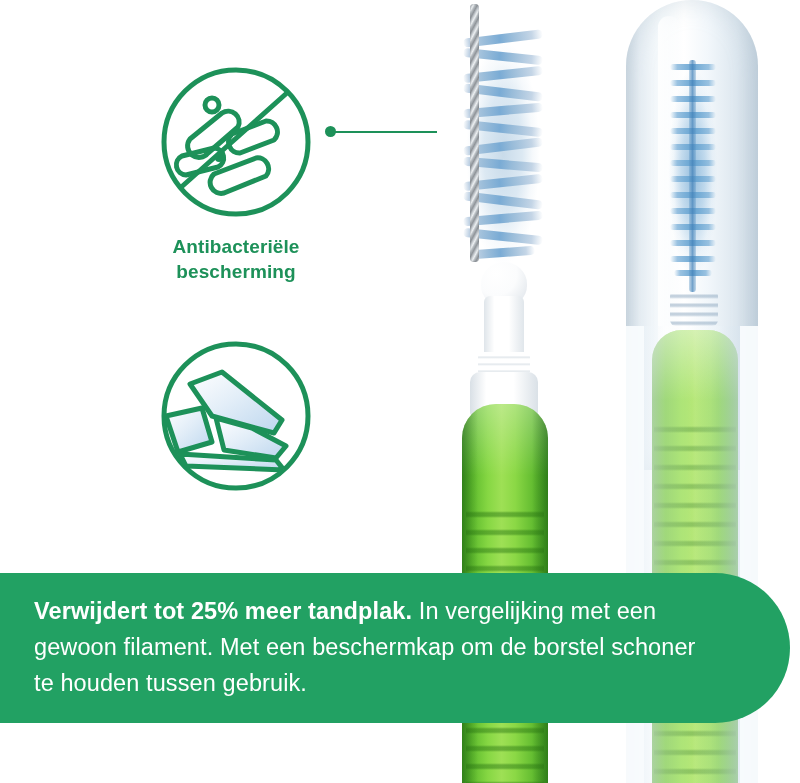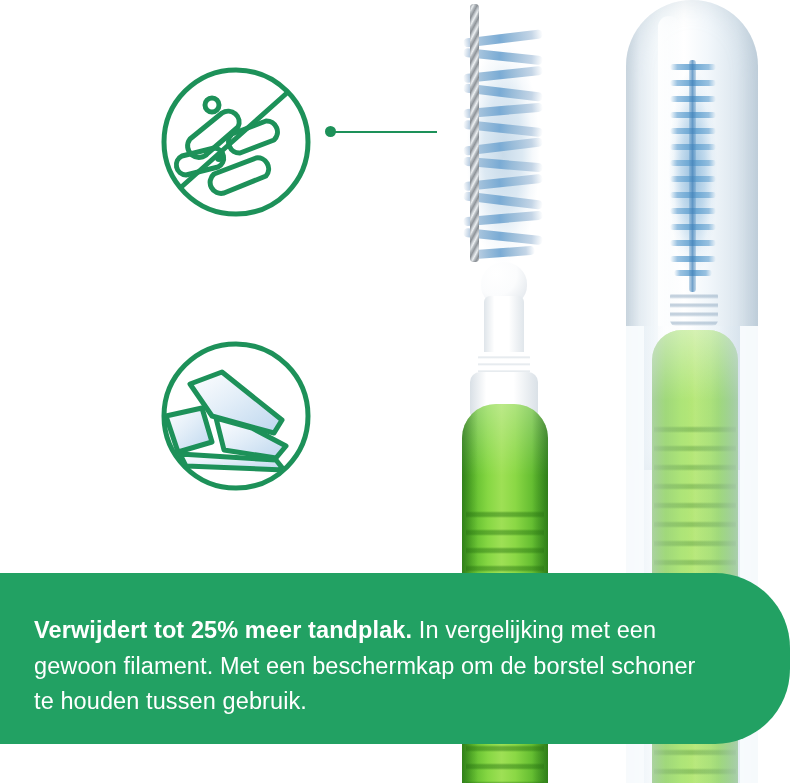--- a/index.html
+++ b/index.html
@@ -342,27 +342,27 @@
   }
   #sleeve-edge-left  { left: 14px; }
   #sleeve-edge-right { left: 128px; }
 
   
   #promo-banner {
     position: absolute;
     left: 0;
     top: 573px;
     width: 790px;
-    height: 171px;
+    height: 150px;
     background: #22a163;
     border-radius: 0 75px 75px 0;
     box-sizing: border-box;
-    padding: 16px 80px 24px 34px;
+    padding: 16px 80px 16px 34px;
     display: flex;
-    align-items: flex-end;
+    align-items: center;
   }
   #promo-text {
     color: #ffffff;
     font-size: 23.5px;
     line-height: 1.52;
     letter-spacing: 0.1px;
   }
   #promo-text .promo-strong {
     font-weight: bold;
   }
@@ -392,20 +392,22 @@
           <path d="M26 94 L58 86 A10 10 0 0 1 62 105 L30 113 A10 10 0 0 1 26 94 Z"></path>
 
           <path d="M58 112 L100 96 A11 11 0 0 1 110 114 L68 131 A11 11 0 0 1 58 112 Z"></path>
 
           <circle cx="63" cy="96" r="4" fill="#1d9159" stroke="none"></circle>
 
           <path d="M22 128 L132 30" stroke-width="5"></path>
         </g>
       </svg>
     </div>
+    <div class="feature-label">Antibacteriële
+bescherming</div>
   </div>
 
   <div class="feature" id="feature-triangular">
     <div class="icon-circle-wrap">
       <svg width="160" height="160" viewBox="0 0 160 160" aria-hidden="true">
         <defs>
           <linearGradient id="filGrad" x1="0" y1="0" x2="1" y2="1">
             <stop offset="0%" stop-color="#ffffff"></stop>
             <stop offset="45%" stop-color="#e3eef8"></stop>
             <stop offset="100%" stop-color="#bcd6ee"></stop>

